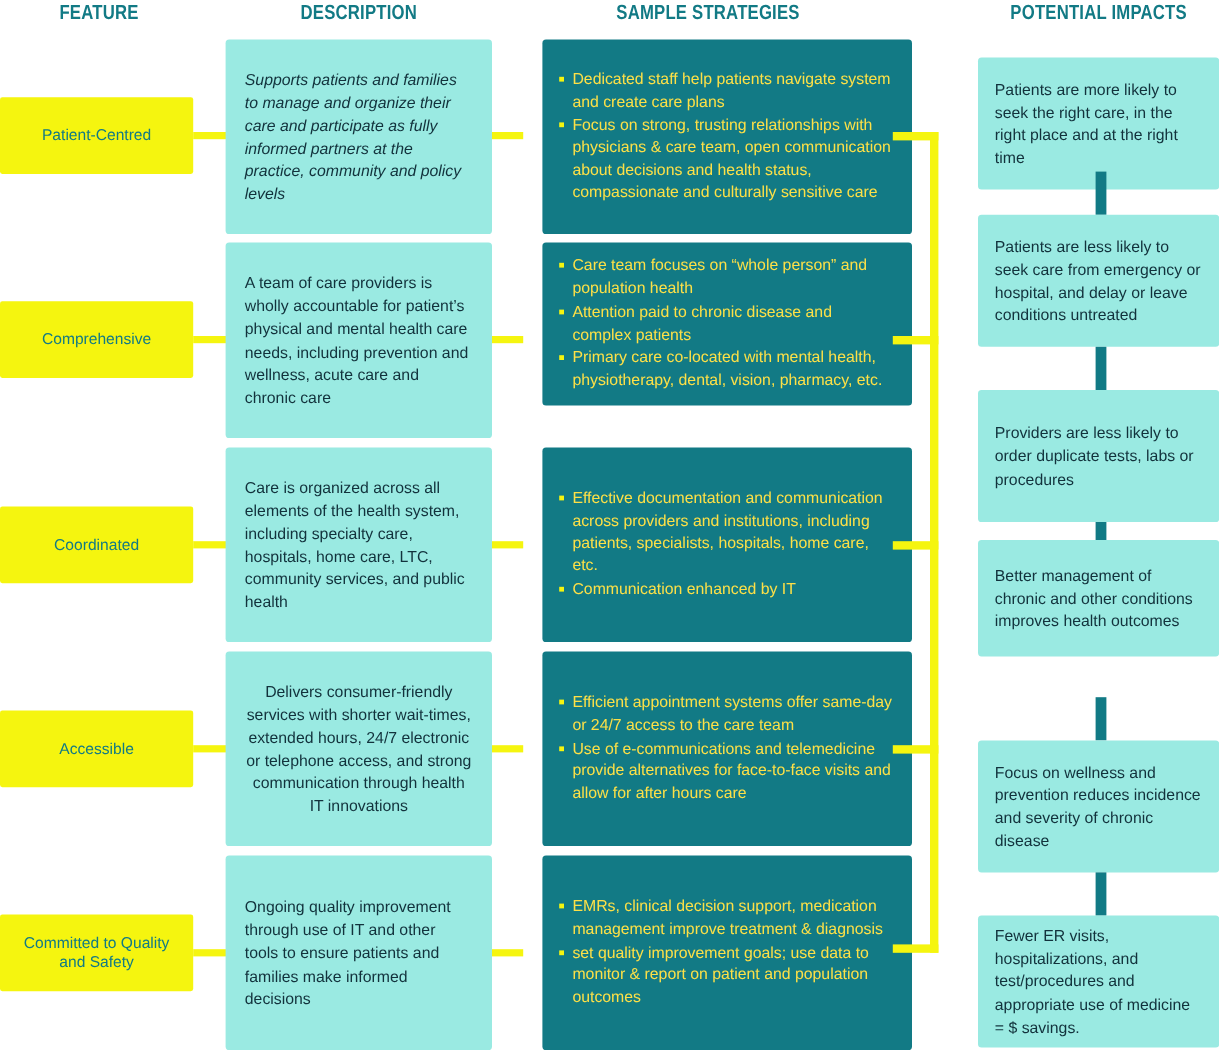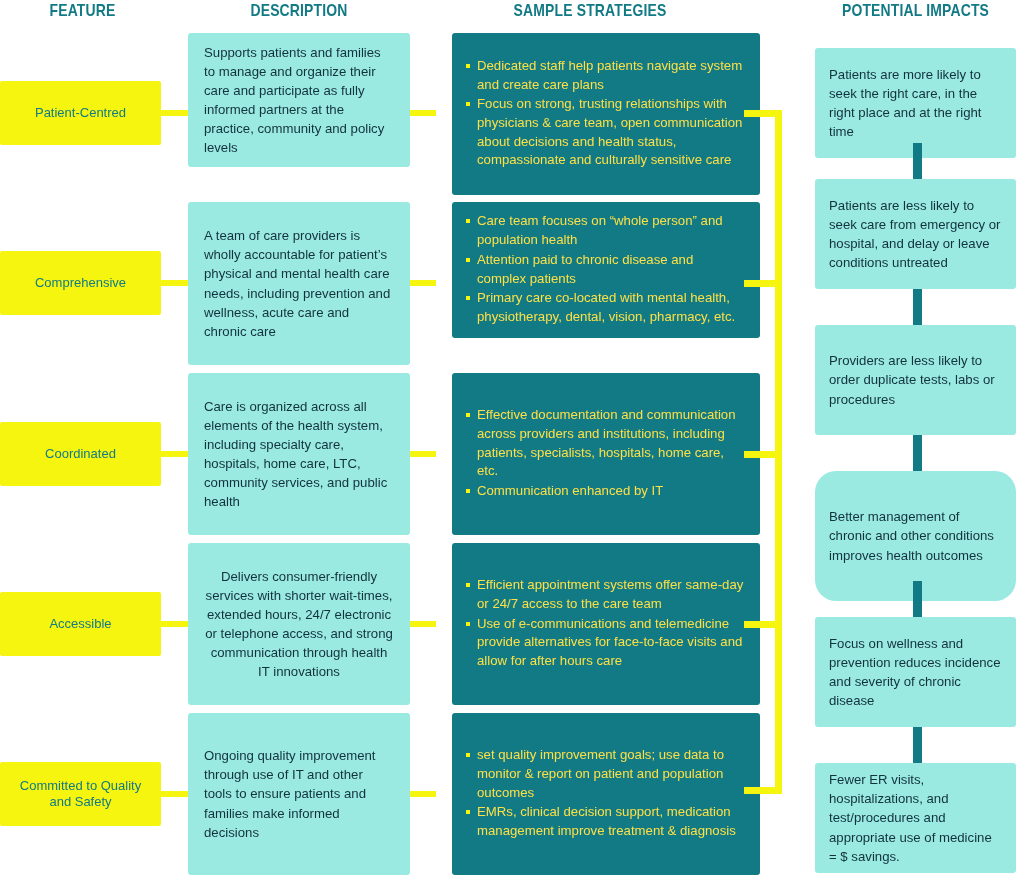--- a/index.html
+++ b/index.html
@@ -154,21 +154,21 @@
 <body>
 
 <div class="header hdr-feature">FEATURE</div>
 <div class="header hdr-description">DESCRIPTION</div>
 <div class="header hdr-strategies">SAMPLE STRATEGIES</div>
 <div class="header hdr-impacts">POTENTIAL IMPACTS</div>
 
 <div class="feature-box" style="top:81px; height:64px;">Patient-Centred</div>
 <div class="feature-stub" style="top:110px;"></div>
 
-<div class="desc-box" style="top:33px; height:134px;">Supports patients and families to manage and organize their care and participate as fully informed partners at the practice, community and policy levels</div>
+<div class="desc-box" style="top:33px; height:162px;font-style:italic;">Supports patients and families to manage and organize their care and participate as fully informed partners at the practice, community and policy levels</div>
 <div class="desc-stub" style="top:110px;"></div>
 
 <div class="strat-box" style="top:33px; height:162px;">
   <ul>
     <li><span class="bullet"></span><span>Dedicated staff help patients navigate system and create care plans</span></li>
     <li><span class="bullet"></span><span>Focus on strong, trusting relationships with physicians &amp; care team, open communication about decisions and health status, compassionate and culturally sensitive care</span></li>
   </ul>
 </div>
 
 <div class="feature-box" style="top:251px; height:64px;">Comprehensive</div>
@@ -212,40 +212,40 @@
 </div>
 
 <div class="feature-box" style="top:762px; height:64px;">Committed to Quality and Safety</div>
 <div class="feature-stub" style="top:791px;"></div>
 
 <div class="desc-box" style="top:713px; height:162px;">Ongoing quality improvement through use of IT and other tools to ensure patients and families make informed decisions</div>
 <div class="desc-stub" style="top:791px;"></div>
 
 <div class="strat-box" style="top:713px; height:162px;">
   <ul>
+    <li><span class="bullet"></span><span>EMRs, clinical decision support, medication management improve treatment &amp; diagnosis</span></li>
     <li><span class="bullet"></span><span>set quality improvement goals; use data to monitor &amp; report on patient and population outcomes</span></li>
-    <li><span class="bullet"></span><span>EMRs, clinical decision support, medication management improve treatment &amp; diagnosis</span></li>
   </ul>
 </div>
 
 <div class="bracket-spine"></div>
 <div class="bracket-arm" style="top:110px;"></div>
 <div class="bracket-arm" style="top:280px;"></div>
 <div class="bracket-arm" style="top:451px;"></div>
 <div class="bracket-arm" style="top:621px;"></div>
 <div class="bracket-arm" style="top:787px;"></div>
 
 <div class="impact-box" style="top:48px;  height:110px;">Patients are more likely to seek the right care, in the right place and at the right time</div>
 <div class="impact-link" style="top:143px; height:36px;"></div>
 
 <div class="impact-box" style="top:179px; height:110px;">Patients are less likely to seek care from emergency or hospital, and delay or leave conditions untreated</div>
 <div class="impact-link" style="top:289px; height:36px;"></div>
 
 <div class="impact-box" style="top:325px; height:110px;">Providers are less likely to order duplicate tests, labs or procedures</div>
 <div class="impact-link" style="top:435px; height:36px;"></div>
 
-<div class="impact-box" style="top:471px; height:130px;border-radius:21px;">Better management of chronic and other conditions improves health outcomes</div>
+<div class="impact-box" style="top:450px; height:97px;">Better management of chronic and other conditions improves health outcomes</div>
 <div class="impact-link" style="top:581px; height:36px;"></div>
 
 <div class="impact-box" style="top:617px; height:110px;">Focus on wellness and prevention reduces incidence and severity of chronic disease</div>
 <div class="impact-link" style="top:727px; height:36px;"></div>
 
 <div class="impact-box" style="top:763px; height:110px;">Fewer ER visits, hospitalizations, and test/procedures and appropriate use of medicine = $ savings.</div>
 
 </body></html>

